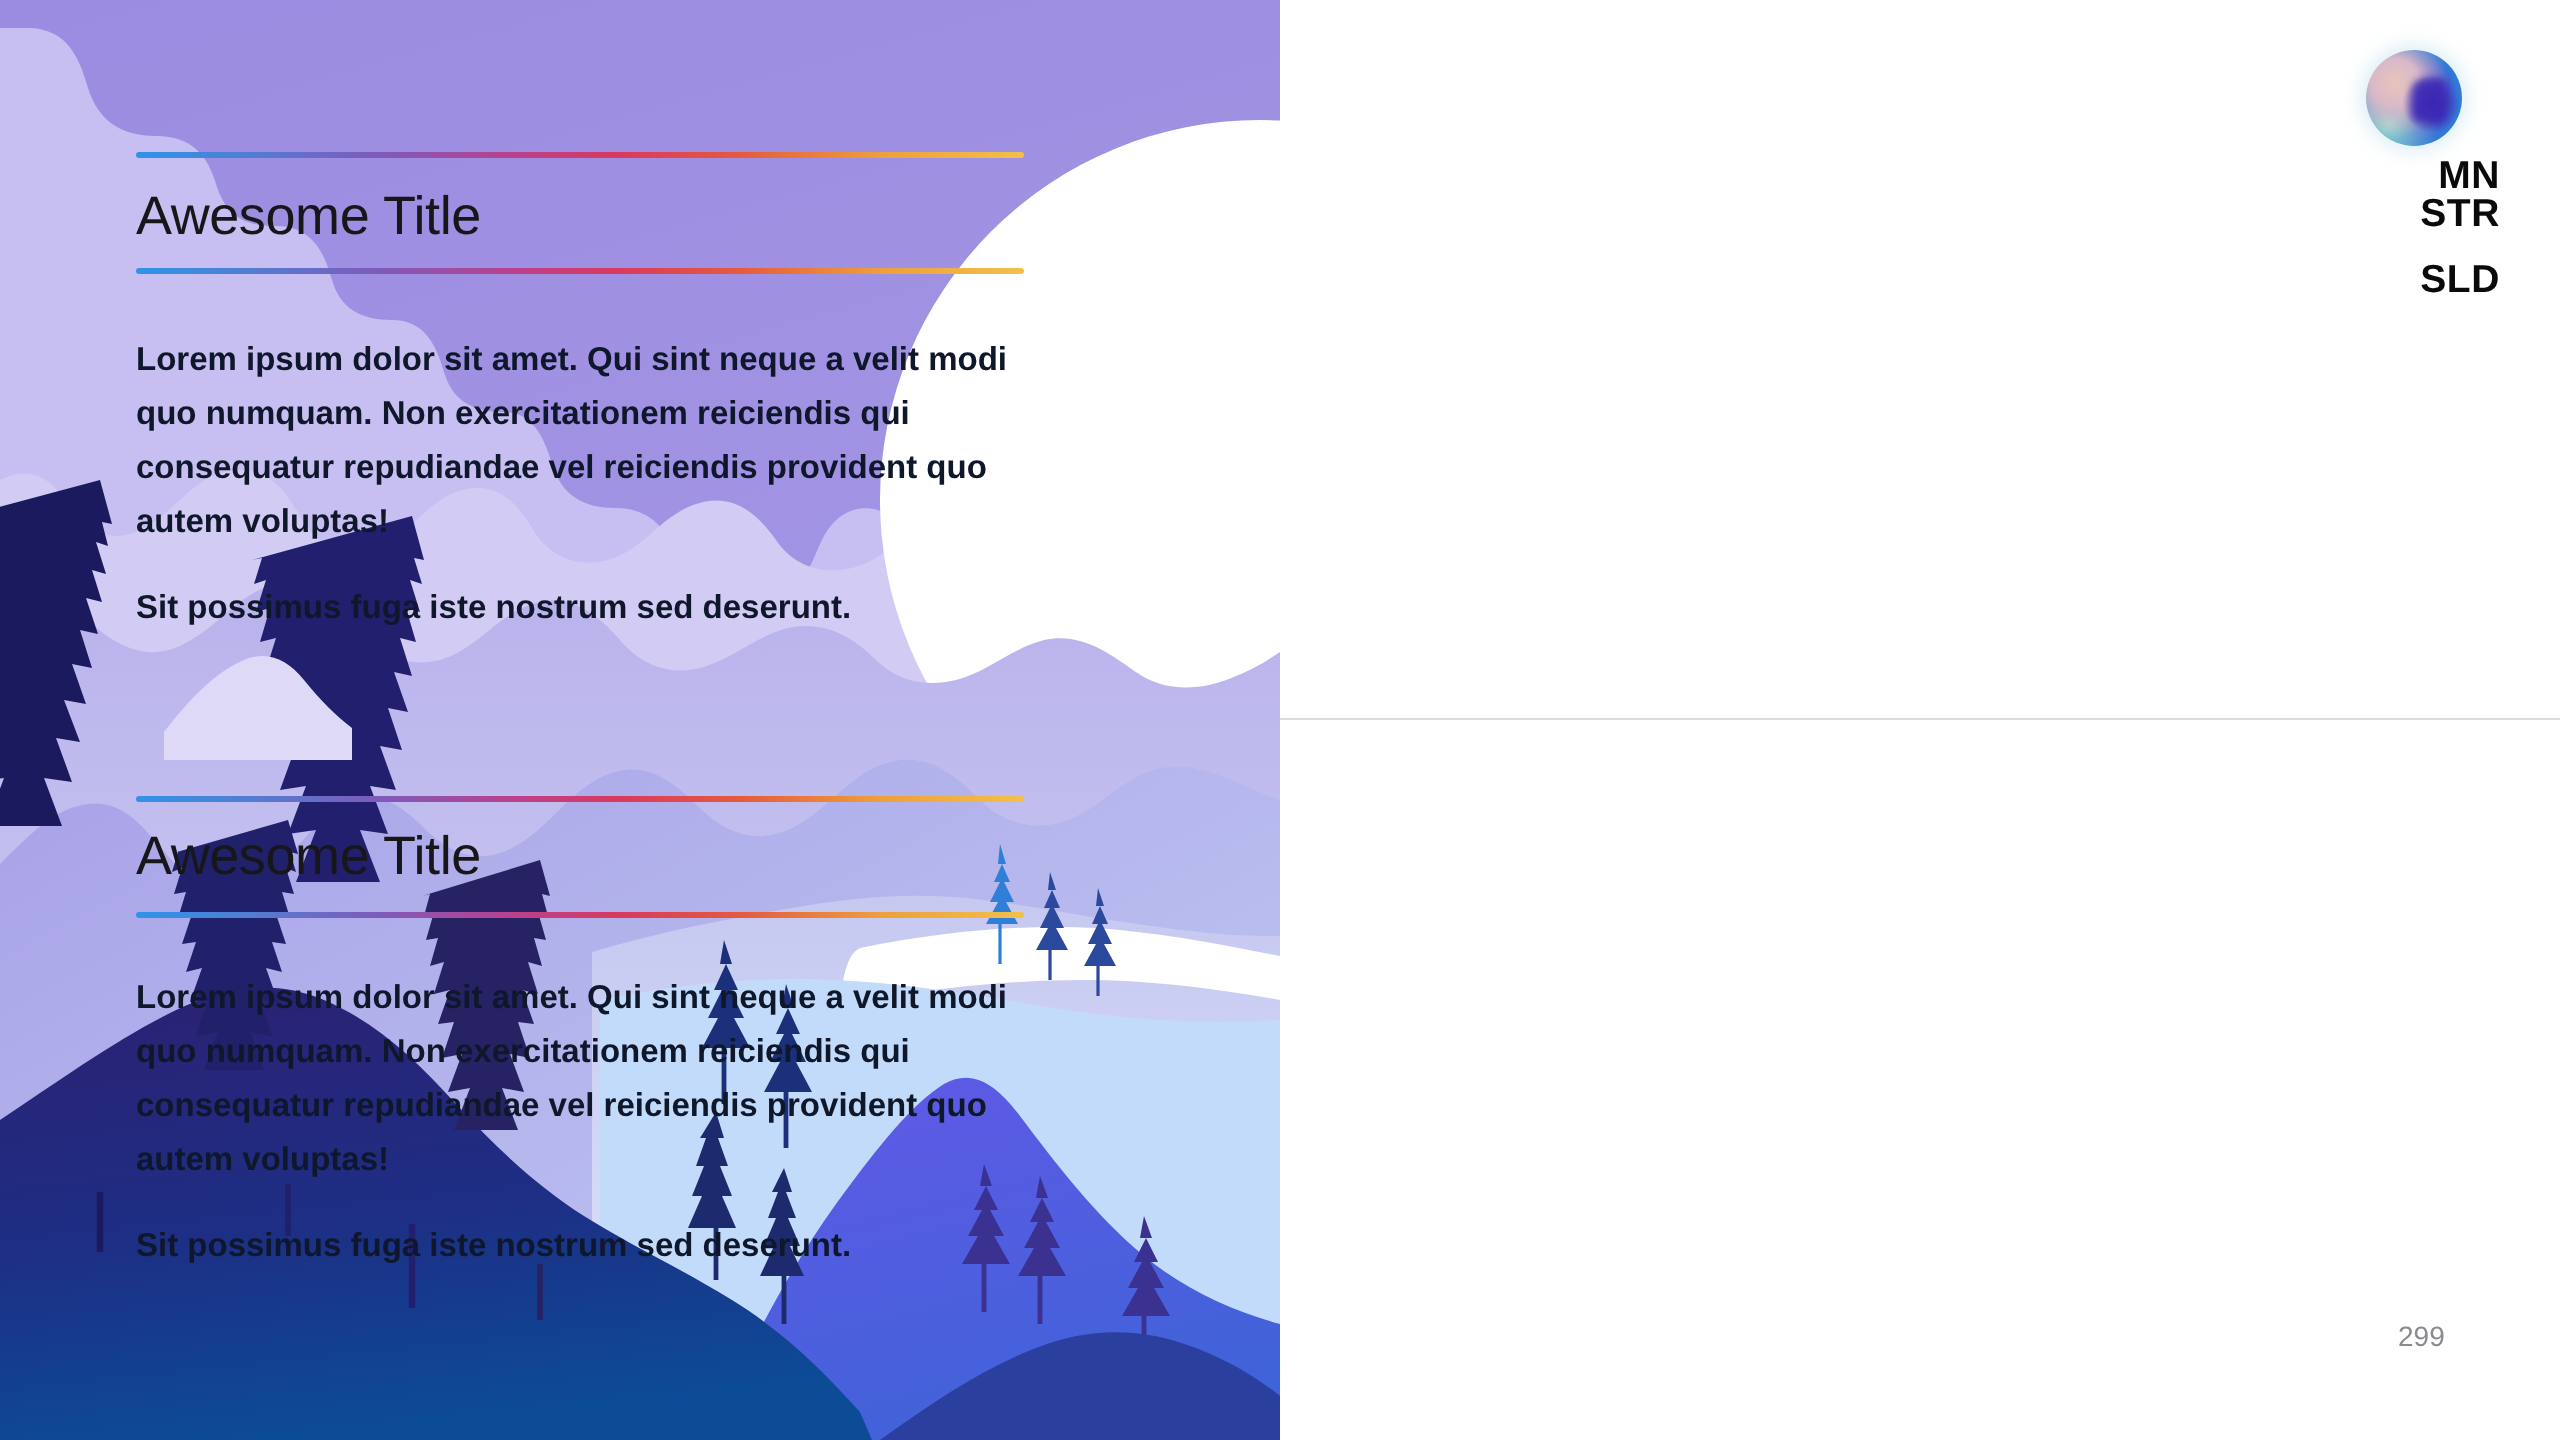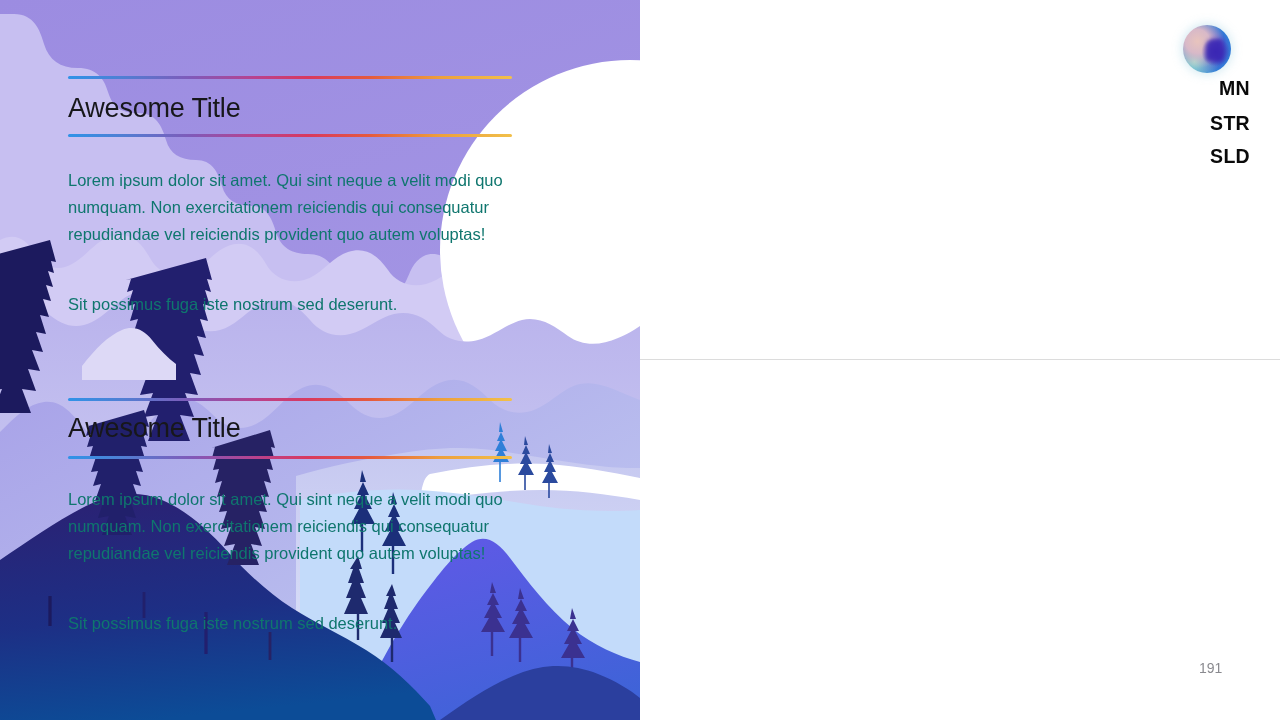--- a/index.html
+++ b/index.html
@@ -71,22 +71,22 @@
   }
   .title-1 { top:93px; }
   .title-2 { top:413px; }
 
   .body-para {
     position:absolute;
     left:68px;
     width:436px;
     font-size:16.5px;
     line-height:27px;
-    color:#0f766e;
-    font-weight:400;
+    color:#0f172a;
+    font-weight:700;
   }
   .para-1a { top:167px; }
   .para-1b { top:291px; }
   .para-2a { top:486px; }
   .para-2b { top:610px; }
 
   
   .logo {
     position:absolute;
     left:1180px; top:25px;
@@ -396,19 +396,19 @@
 
   <div class="rule rule-top-2"></div>
   <div class="title title-2">Awesome Title</div>
   <div class="rule rule-bottom-2"></div>
   <p class="body-para para-2a">Lorem ipsum dolor sit amet. Qui sint neque a velit modi quo numquam. Non exercitationem reiciendis qui consequatur repudiandae vel reiciendis provident quo autem voluptas!</p>
   <p class="body-para para-2b">Sit possimus fuga iste nostrum sed deserunt.</p>
 
   <div class="logo">
     <div class="logo-sphere"></div>
     <div class="logo-text">MN</div>
-    <div class="logo-text" style="margin-top:16px">STR</div>
+    <div class="logo-text" style="margin-top:0">STR</div>
     <div class="logo-text" style="margin-top:14px">SLD</div>
   </div>
 
-  <div class="page-number">191</div>
+  <div class="page-number">299</div>
 
 </div>
 
 </body></html>

